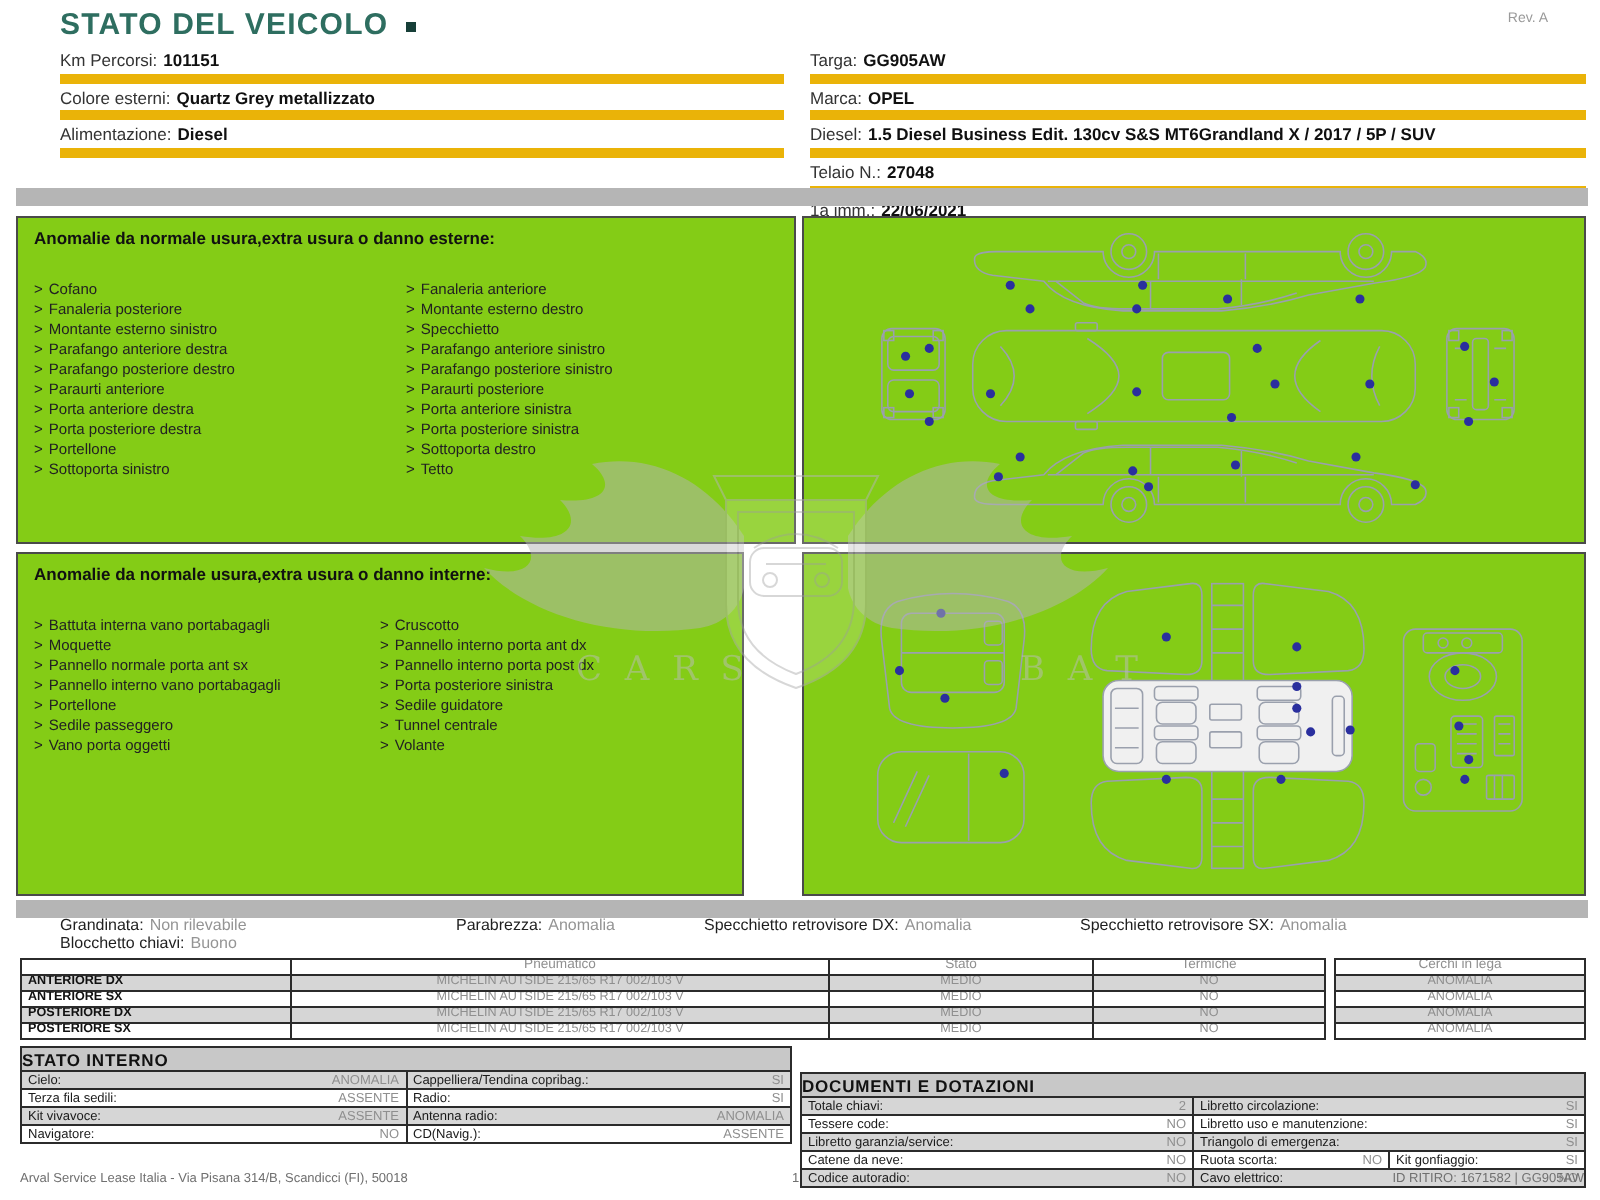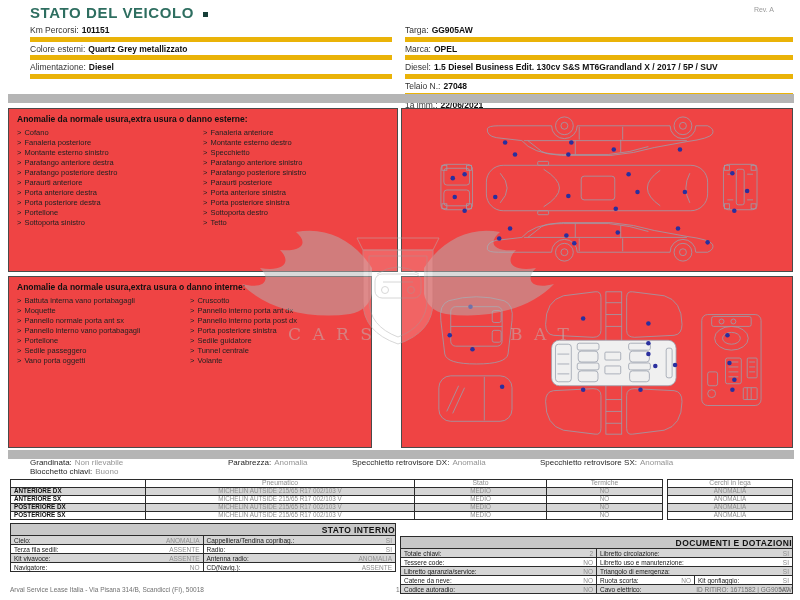--- a/index.html
+++ b/index.html
@@ -8,45 +8,45 @@
   .title-square{display:inline-block;width:5px;height:5px;background:#173f38;margin-left:9px;vertical-align:middle}
   .rev{position:absolute;right:26px;top:6px;font-size:7px;color:#9a9a9a}
   .info-left{position:absolute;left:30px;top:23px;width:362px}
   .info-right{position:absolute;left:405px;top:23px;width:388px}
   .field{border-bottom:5px solid #eab308;font-size:8.5px;padding:2px 0 1px;line-height:1.25}
   .field .lbl{color:#333}
   .field .val{font-weight:bold;color:#101010;margin-left:3px}
   .bar{position:absolute;left:8px;width:786px;height:9px;background:#b5b5b5}
   #bar1{top:94px}
   #bar2{top:450px}
-  .panel{position:absolute;border:1px solid #4a4a4a;background:#ef4444;box-sizing:border-box}
+  .panel{position:absolute;border:1px solid #4a4a4a;background:#84cc16;box-sizing:border-box}
   #panel-ext-list{left:8px;top:108px;width:390px;height:164px}
   #panel-ext-diag{left:401px;top:108px;width:392px;height:164px}
   #panel-int-list{left:8px;top:276px;width:364px;height:172px}
   #panel-int-diag{left:401px;top:276px;width:392px;height:172px}
   .panel-title{font-size:8.5px;font-weight:bold;margin:5px 8px 4px;color:#111}
-  .cols{display:flex;margin:4px 8px}
+  .cols{display:flex;margin:16px 8px}
   .col{width:50%;font-size:7.5px;line-height:1.2;color:#222;padding-right:4px;box-sizing:border-box}
   .item{margin-bottom:1px}
   .mk{margin-right:3px}
   .summary{position:absolute;top:458px;left:0;width:800px;height:20px;font-size:8px}
   .sumitem{position:absolute;white-space:nowrap}
   .sumitem .k{color:#1f1f1f}
   .sumitem .v{color:#949494;margin-left:3px}
   table{border-collapse:collapse;table-layout:fixed}
   .tbl{position:absolute;background:#fff}
   .tbl th,.tbl td{border:1px solid #2b2b2b;padding:0 3px;height:7px;line-height:1;font-size:6.3px;overflow:hidden;white-space:nowrap}
   .tbl .hdr th{color:#909090;font-weight:normal;font-size:6.8px;text-align:center;background:#fff}
   .shade{background:#d6d6d6}
   .pos{font-weight:bold;color:#111}
   .gv{color:#8f8f8f;text-align:center;font-size:6px}
   #tire-table{left:10px;top:479px;width:653px}
   #cerchi-table{left:667px;top:479px;width:126px}
   .sec{position:absolute;background:#fff}
-  .sec .sec-title{background:#c8c8c8;color:#111;font-size:8.5px;font-weight:bold;height:11px;letter-spacing:.4px;border:1px solid #2b2b2b;text-align:right;padding:0}
+  .sec .sec-title{background:#c8c8c8;color:#111;font-size:8.5px;font-weight:bold;height:11px;letter-spacing:.4px;border:1px solid #2b2b2b;text-align:left;padding:0}
   .sec td{border:1px solid #2b2b2b;height:8px;padding:0}
   #stato-interno{left:10px;top:523px;width:386px}
   #documenti{left:400px;top:536px;width:393px}
   .kv{display:flex;justify-content:space-between;align-items:center;padding:0 3px;font-size:6.5px;height:100%;box-sizing:border-box}
   .kv .k{color:#1a1a1a;white-space:nowrap}
   .kv .v{color:#8f8f8f;white-space:nowrap;margin-left:4px}
   .splitrow{display:flex;height:100%}
   .splitrow .half{flex:1;min-width:0}
   .splitrow .half + .half{border-left:1px solid #2b2b2b}
   .footer{position:absolute;left:0;top:586px;width:800px;font-size:6.5px;color:#707070}

